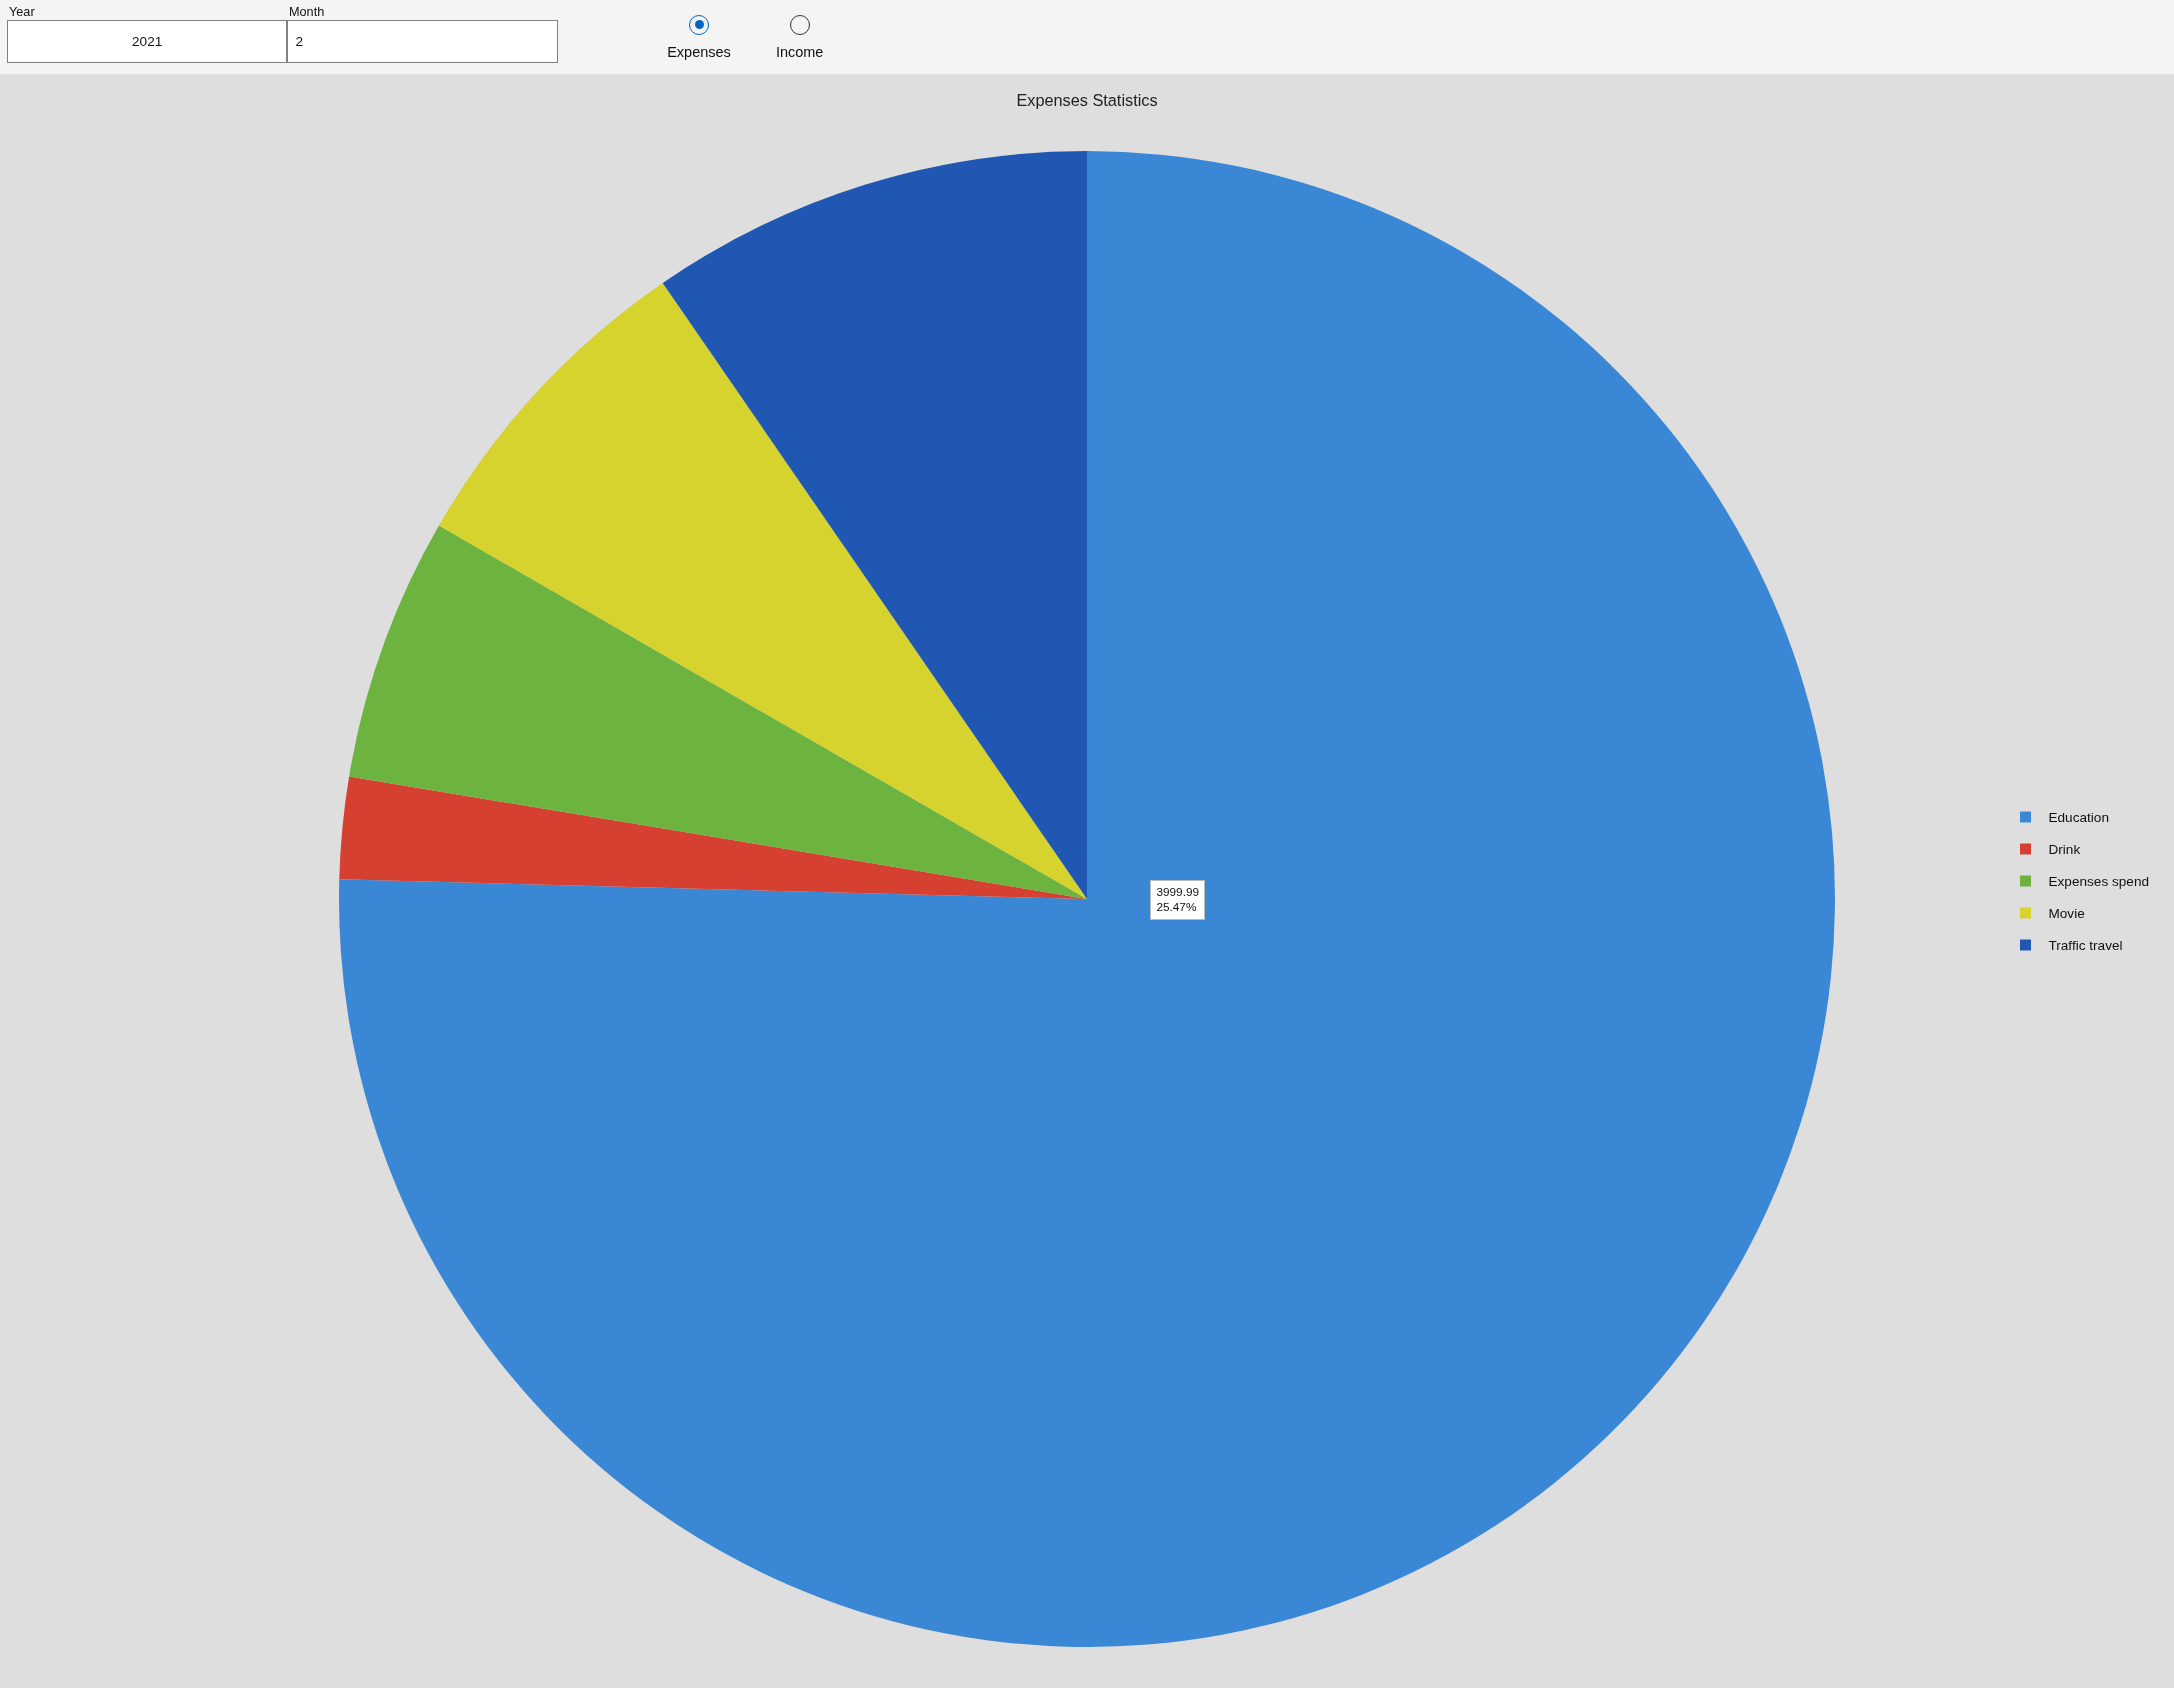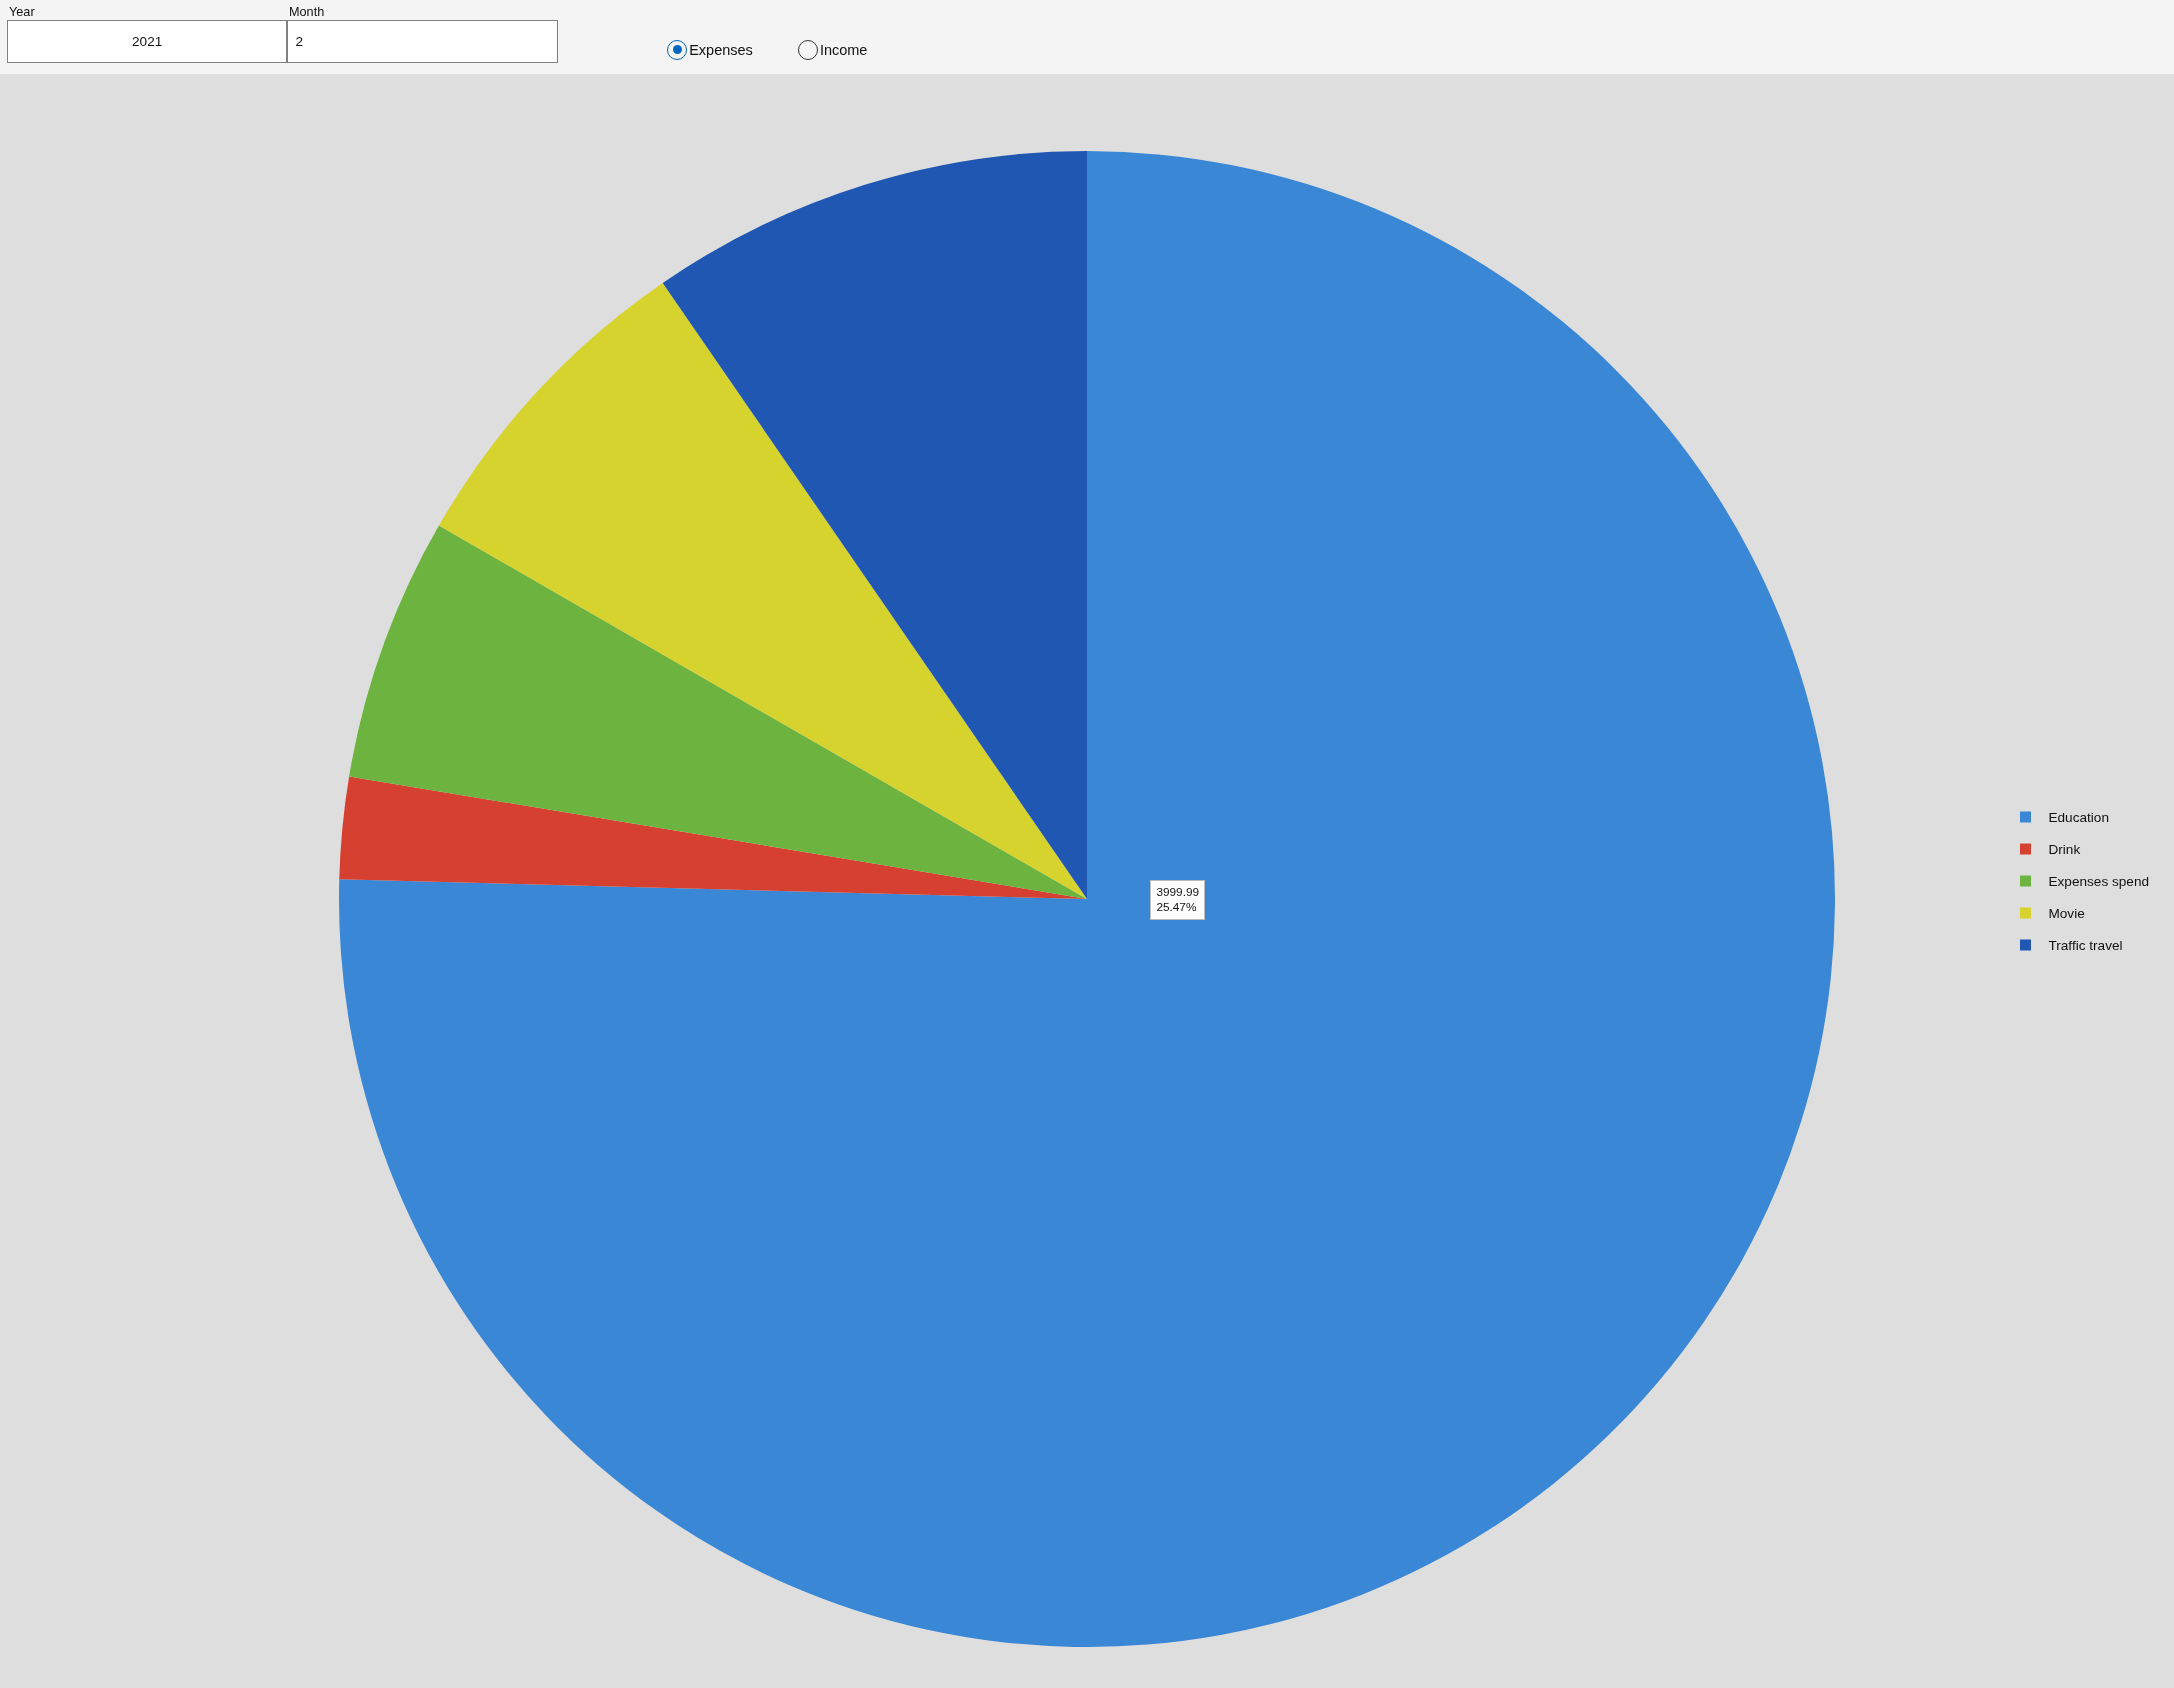--- a/index.html
+++ b/index.html
@@ -92,23 +92,24 @@
   .radio-row {
     display: flex;
     align-items: center;
     gap: 45px;
     margin-left: 109px;
     padding-bottom: 3.6px;
   }
   .radio {
     display: flex;
     align-items: center;
-    gap: 2px;
+    gap: 9px;
     font-size: 14.5px;
     cursor: pointer;
+    flex-direction: column;
   }
   .radio .outer {
     width: 20px; height: 20px;
     border: 1.8px solid #333;
     border-radius: 50%;
     display: flex;
     align-items: center;
     justify-content: center;
     box-sizing: border-box;
   }
@@ -201,20 +202,21 @@
       <div class="radio">
         <span class="outer">
             <span class="inner"></span>
           </span>
         <span>Income</span>
       </div>
     </div>
   </div>
 
   <div class="chart-area">
+    <div class="chart-title">Expenses Statistics</div>
 
     <div class="pie-wrap">
       <div class="pie" id="pie" style="position: relative;">
 
       <svg viewBox="0 0 760 760" width="1496" height="1496" style="display: block;">
             <path d="M 380 380 L 380 0 A 380 380 0 1 1 0.13230818589823912 369.9732001203483 Z" fill="#3a87d6"></path>
             <path d="M 380 380 L 0.13230818589823912 369.9732001203483 A 380 380 0 0 1 5.137300059762538 317.72676181925743 Z" fill="#d64030"></path>
             <path d="M 380 380 L 5.137300059762538 317.72676181925743 A 380 380 0 0 1 50.751288036643814 190.27576414577146 Z" fill="#6db33f"></path>
             <path d="M 380 380 L 50.751288036643814 190.27576414577146 A 380 380 0 0 1 164.43779933183257 67.05761290119756 Z" fill="#d6d22e"></path>
             <path d="M 380 380 L 164.43779933183257 67.05761290119756 A 380 380 0 0 1 379.99999999999994 0 Z" fill="#1f57b3"></path>

